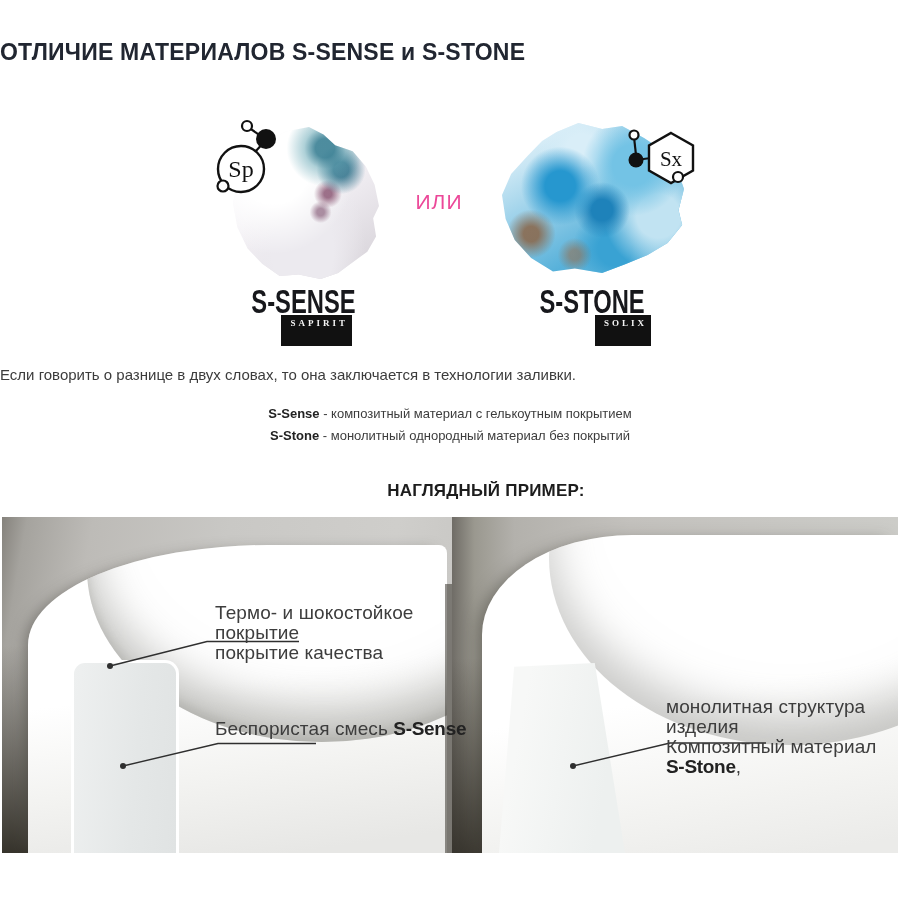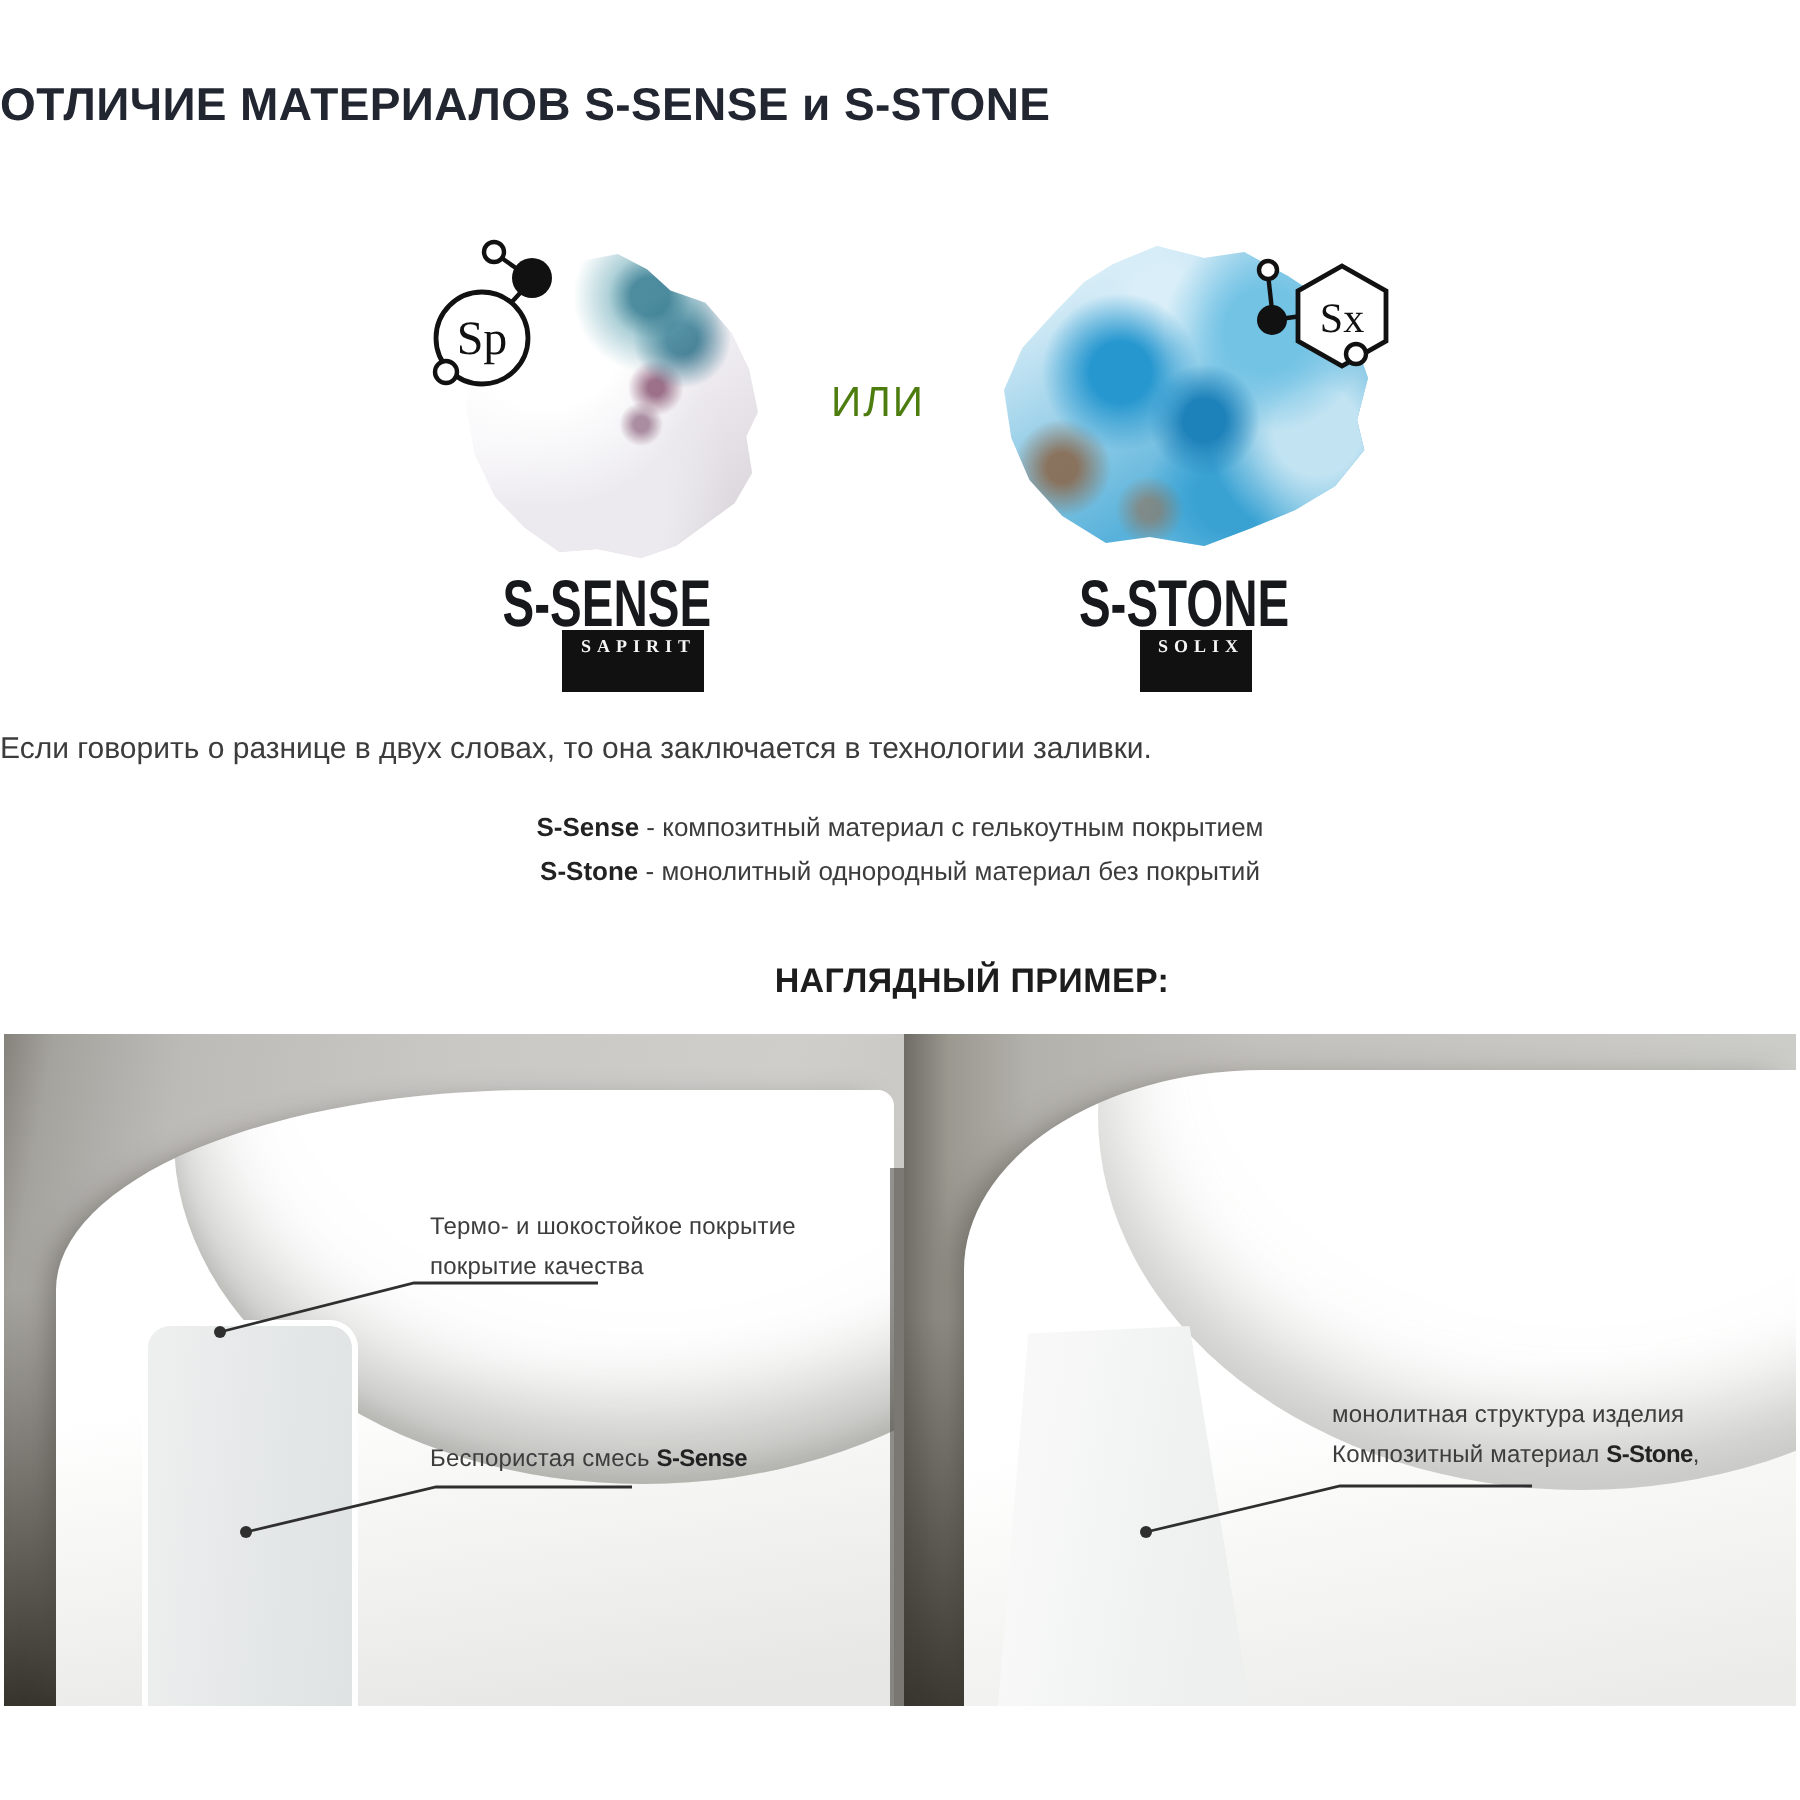--- a/index.html
+++ b/index.html
@@ -39,35 +39,35 @@
       radial-gradient(circle at 40% 88%, rgba(150,112,82,0.6) 0 3%, transparent 10%),
       radial-gradient(circle at 44% 18%, #d9eef8 0 10%, transparent 28%),
       radial-gradient(circle at 86% 62%, #c1e3f2 0 12%, transparent 30%),
       radial-gradient(circle at 62% 84%, #39a2d3 0 10%, transparent 25%),
       linear-gradient(150deg, #e9f5fb 8%, #a2d4eb 38%, #57b1da 70%, #7fc4e3 100%);
   }
   .mol-icon { position:absolute; }
   .or-label {
     position:absolute; left:403px; top:190px; width:72px;
     text-align:center; font-size:21px; letter-spacing:1px;
-    color:#4d7c0f; font-weight:400;
+    color:#ec4899; font-weight:400;
   }
   .brand { position:absolute; width:150px; text-align:center; }
   .brand-left  { left:228px; top:285px; }
   .brand-right { left:517px; top:285px; }
   .brand-name { font-size:33px; line-height:33px; font-weight:700; color:#17181c; white-space:nowrap; }
   .brand-name span { display:inline-block; transform:scaleX(0.72); transform-origin:50% 50%; letter-spacing:0px; }
   .brand-badge {
     position:absolute; top:30px; height:31px; line-height:17px;
     background:#111111; color:#f5f5f5;
     font-family:"Liberation Serif", serif; font-size:9px;
     letter-spacing:3px; padding:0 4px 0 9px; font-weight:700;
   }
   .brand-left  .brand-badge { right:26px; }
-  .brand-right .brand-badge { right:41px;text-align:center; }
+  .brand-right .brand-badge { right:16px;text-align:center; }
   
   .intro {
     position:absolute; top:366px; left:0; width:100%;
     font-size:15px; color:#3c3c3c;
   }
   .mat-lines { position:absolute; top:403px; left:0; width:100%; text-align:center; font-size:13px; }
   .mat-line { line-height:22px; color:#3c3c3c; }
   .mat-line b { color:#222222; }
   .example-heading {
     position:absolute; top:481px; left:0; width:100%;
@@ -127,21 +127,21 @@
     content:''; position:absolute; left:16%; top:-52%; width:115%; height:118%;
     border-radius:50%;
     box-shadow: inset 0 -28px 44px rgba(150,150,146,0.5);
   }
   .cut-right {
     position:absolute; left:47px; top:146px; width:126px; height:190px;
     clip-path: polygon(12% 2%, 76% 0%, 100% 100%, 0% 100%);
     background: linear-gradient(100deg, #f7f8f7 20%, #edf0ef 80%);
   }
   .leaders { position:absolute; left:0; top:0; width:896px; height:336px; }
-  .annot { position:absolute; font-size:12px; line-height:20px; color:#3d3d3d; letter-spacing:0.1px; }
+  .annot { position:absolute; font-size:19px; line-height:20px; color:#3d3d3d; letter-spacing:0.1px; }
   .annot b { color:#222222; letter-spacing:-0.3px; }
   .annot-coating { left:213px; top:86px;  width:240px; }
   .annot-mix     { left:213px; top:202px; width:260px; }
   .annot-stone   { left:664px; top:180px; width:232px; }
 </style>
 </head>
 <body>
 
 <div class="canvas">
 

